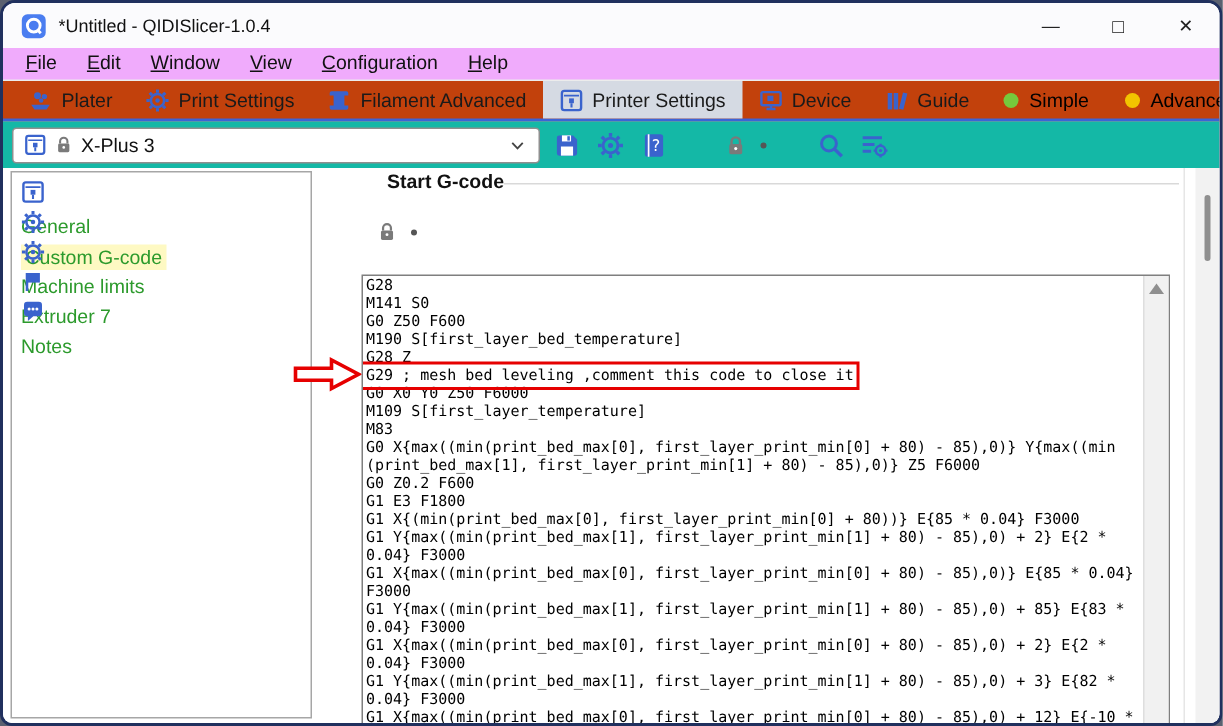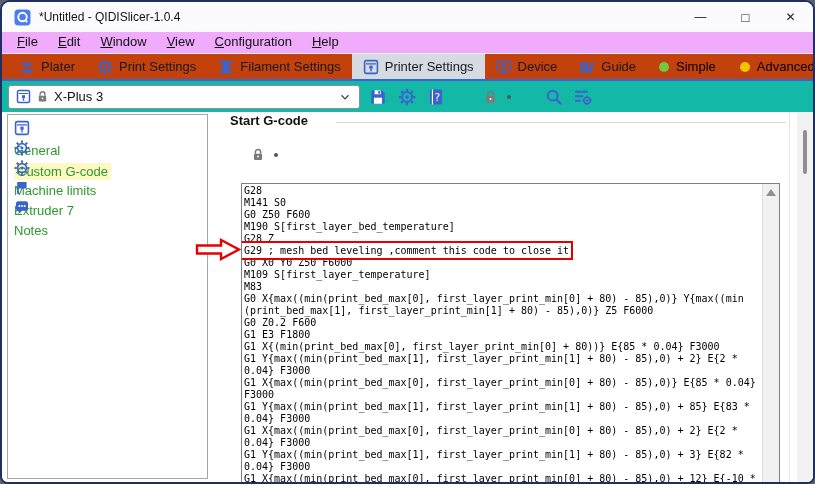--- a/index.html
+++ b/index.html
@@ -44,21 +44,21 @@
   .mini-dot{ width:4px; height:4px; border-radius:50%; background:#555; display:inline-block; }
   .ml8{margin-left:9px;} .ml10{margin-left:11px;} .ml36{margin-left:38px;} .ml30{margin-left:34px;}
 
   
   .content{ position:absolute; left:0; top:110px; right:0; bottom:0; background:#fff; }
   .sidebar{ position:absolute; left:5px; top:2px; width:201px; height:365px; border:1px solid #a6a6a6; background:#fff; padding-top:5px; }
   .side-item{ display:flex; align-items:flex-start; gap:7px; height:20px; padding-left:6px; font-size:13px; color:var(--sidebar-green,#2c9a2c);flex-direction:column; }
   .side-item .sicon{ width:16px; height:16px; color:var(--accent,#3a63cd); flex:none; }
   .side-item.selected .slabel{ background:#fef9c3; padding:1px 3px; }
 
-  .page-title{ position:absolute; left:228px; top:1px; font-size:13px; font-weight:bold; color:#111; }
+  .page-title{ position:absolute; left:256px; top:1px; font-size:13px; font-weight:bold; color:#111; }
   .title-rule{ position:absolute; left:334px; top:10px; width:450px; height:1px; background:#d9d9d9; }
   .lock-row{ position:absolute; left:249px; top:35px; display:flex; align-items:center; gap:9px; }
   .lock-row .tool-icon{ width:14px; height:15px; }
 
   .editor{ position:absolute; left:239px; top:71px; width:539px; height:303px; border:1px solid #7f7f7f; background:#fff; display:flex; }
   .editor-text{ flex:1; overflow:hidden; padding:1px 0 0 2px; font-family:"DejaVu Sans Mono",monospace;
                 font-size:10px; line-height:12px; color:#000; white-space:pre; }
   .boxed{ outline:2px solid var(--annot,#e60000); outline-offset:2px; }
   .editor-scroll{ width:17px; background:#f1f1f1; border-left:1px solid #dedede; position:relative; flex:none; }
   .up-arrow{ position:absolute; top:5px; left:3px; width:0; height:0;
@@ -204,21 +204,21 @@
     <div class="tab">
       <svg class="ticon">
           <use href="#i-gear"></use>
         </svg>
       <span>Print Settings</span>
     </div>
     <div class="tab">
       <svg class="ticon">
           <use href="#i-filament"></use>
         </svg>
-      <span>Filament Settings</span>
+      <span>Filament Advanced</span>
     </div>
     <div class="tab selected">
       <svg class="ticon">
           <use href="#i-printer"></use>
         </svg>
       <span>Printer Settings</span>
     </div>
     <div class="tab">
       <svg class="ticon">
           <use href="#i-device"></use>

